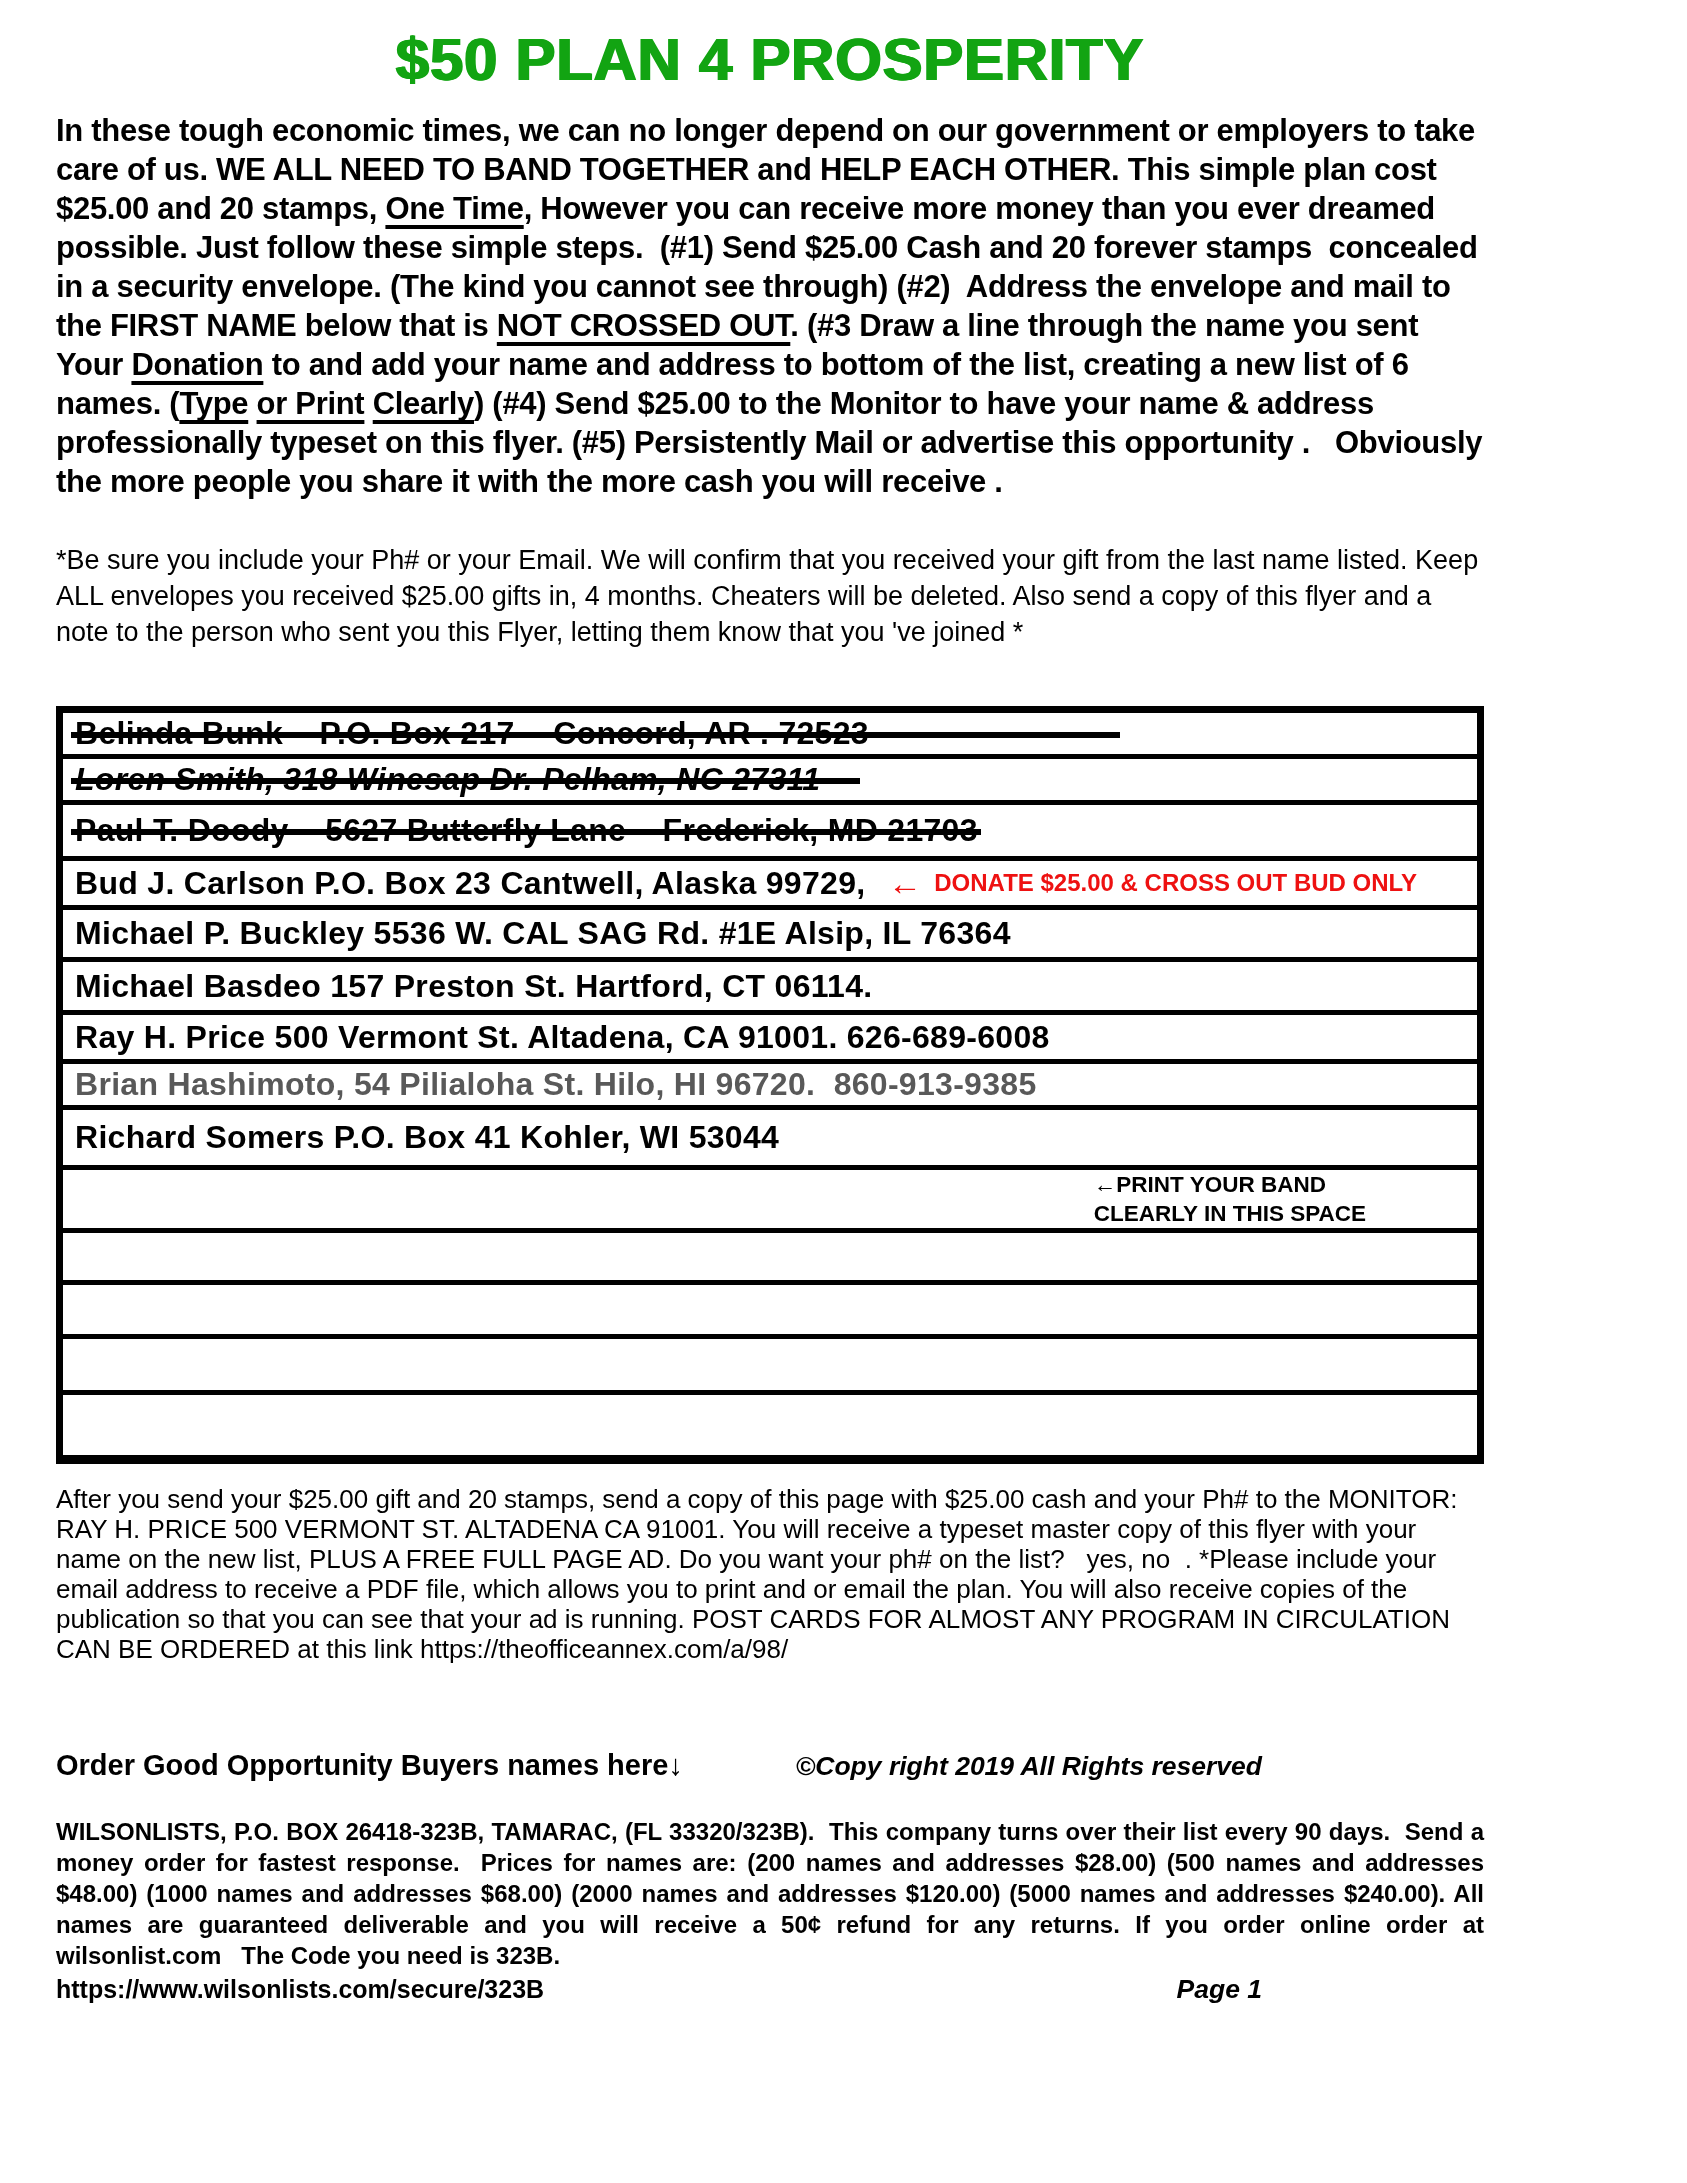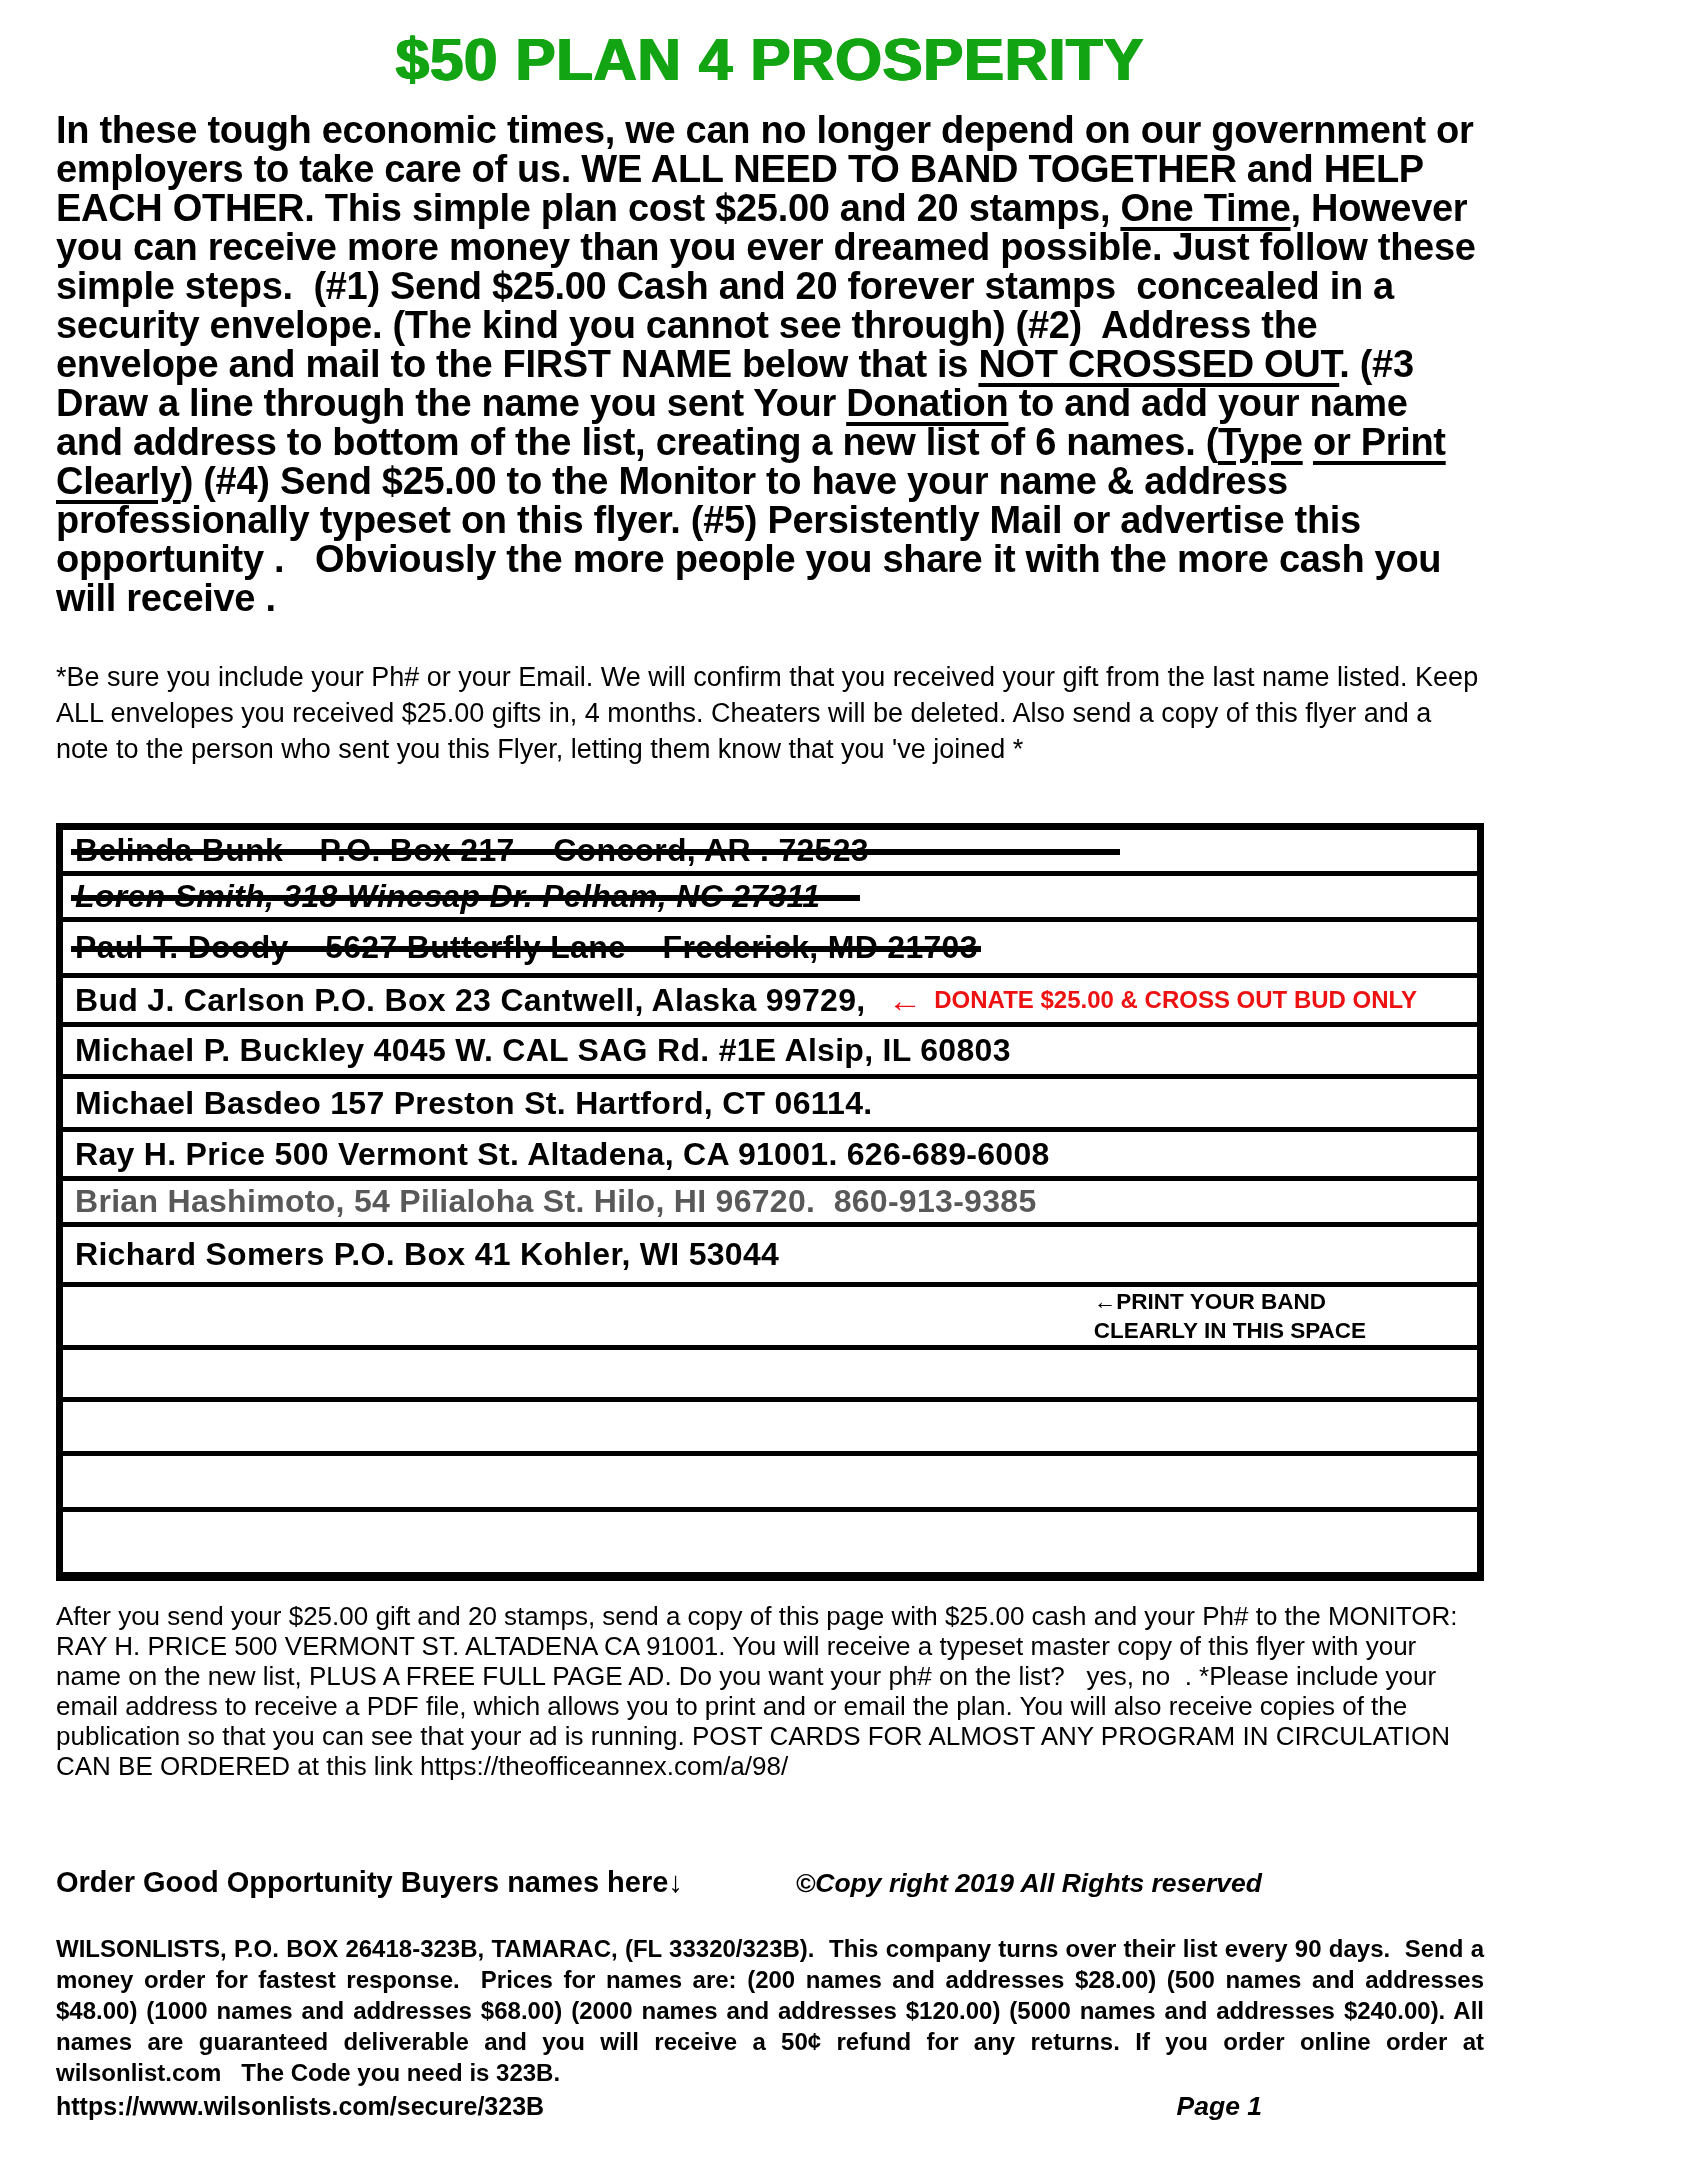--- a/index.html
+++ b/index.html
@@ -7,21 +7,21 @@
        font-family:"Liberation Sans",sans-serif;color:#000;}
   .page{box-sizing:border-box;width:1540px;height:2183px;padding:25px 56px 0 56px;}
 
   
   .title{margin:0 0 17px 0;text-align:center;font-size:60px;font-weight:bold;
          color:var(--title_green,#12a412);letter-spacing:0.7px;
          text-shadow:1px 0 0 currentColor,-1px 0 0 currentColor;}
 
   
   p{margin:0;white-space:pre-wrap;}
-  .intro{font-size:38px;line-height:39px;font-weight:bold;letter-spacing:-0.3px;margin-top:8px;}
+  .intro{font-size:31px;line-height:39px;font-weight:bold;letter-spacing:-0.3px;margin-top:8px;}
   .u{text-decoration:underline;text-decoration-thickness:4px;text-underline-offset:6px;}
 
   .example{margin-top:79px;text-align:center;color:var(--example_blue,#1414cd);font-weight:bold;}
   .ex1-main{font-size:38px;}
   .ex1-small{font-size:24px;}
   .ex2{margin-top:9.3px;}
   .ex2 span{display:inline-block;font-size:37px;border-bottom:6.6px solid currentColor;padding-bottom:4px;}
 
   .note{margin-top:41px;font-size:27px;line-height:36px;font-weight:normal;}
 
@@ -79,21 +79,21 @@
       <span class="nm strike">Paul T. Doody – 5627 Butterfly Lane – Frederick, MD 21703</span>
     </div>
     <div class="row h74">
       <span class="nm">Bud J. Carlson P.O. Box 23 Cantwell, Alaska 99729,</span>
       <span class="budnote">
           <span class="arrow">←</span>
           <span class="budtxt">DONATE $25.00 &amp; CROSS OUT BUD ONLY</span>
         </span>
     </div>
     <div class="row h78">
-      <span class="nm">Michael P. Buckley 4045 W. CAL SAG Rd. #1E Alsip, IL 60803</span>
+      <span class="nm">Michael P. Buckley 5536 W. CAL SAG Rd. #1E Alsip, IL 76364</span>
     </div>
     <div class="row h80">
       <span class="nm">Michael Basdeo 157 Preston St. Hartford, CT 06114.</span>
     </div>
     <div class="row h74">
       <span class="nm">Ray H. Price 500 Vermont St. Altadena, CA 91001. 626-689-6008</span>
     </div>
     <div class="row h70">
       <span class="nm gray">Brian Hashimoto, 54 Pilialoha St. Hilo, HI 96720.  860-913-9385</span>
     </div>

